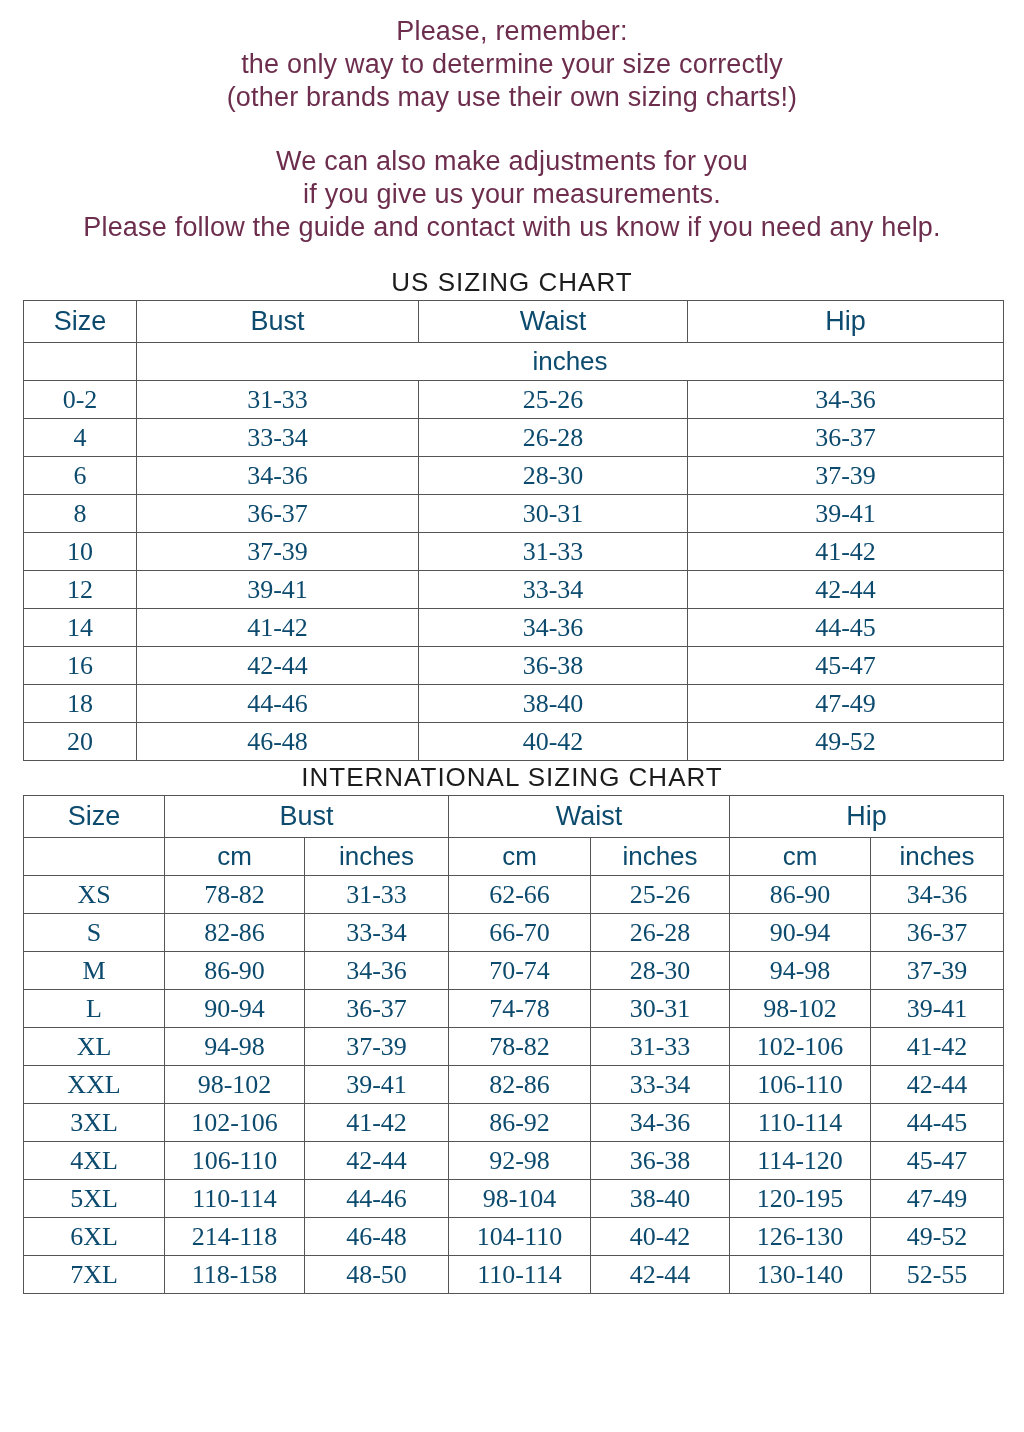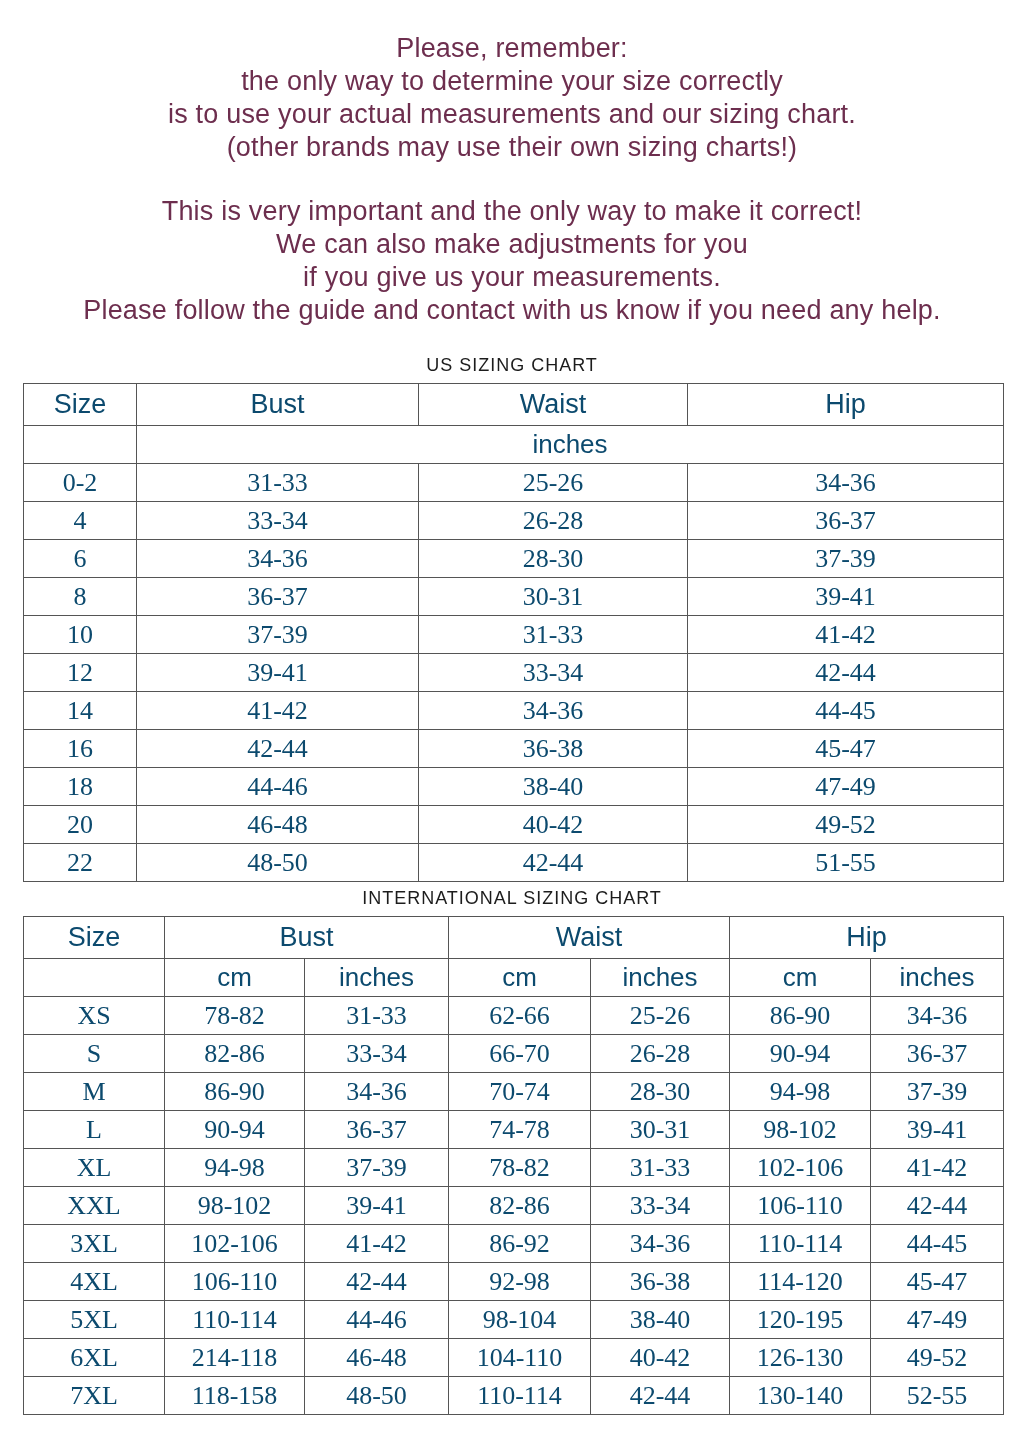--- a/index.html
+++ b/index.html
@@ -3,28 +3,28 @@
 <meta charset="utf-8">
 <style>
   * { margin:0; padding:0; box-sizing:border-box; }
   html,body { background:#ffffff; }
   body {
     width:1024px; height:1432px;
     font-family:"Liberation Sans", sans-serif;
     color:#1c1c1c;
     overflow:hidden;
   }
-  .intro { padding-top:32px; text-align:center; color:#6d2e4e; }
+  .intro { padding-top:15px; text-align:center; color:#6d2e4e; }
   .intro .iline {
     font-size:27px; line-height:33px; font-weight:300;
     white-space:nowrap; letter-spacing:0.2px;
   }
   .intro .p2 { margin-top:31px; }
   .section-title {
-    text-align:center; font-size:18px; line-height:32px;
+    text-align:center; font-size:26px; line-height:32px;
     letter-spacing:1px; color:#1c1c1c; font-weight:400;
   }
   .t-us { margin-top:22px; }
   .t-intl { }
   table {
     border-collapse:collapse; table-layout:fixed;
     margin-left:23px; width:980px;
     font-size:26px; color:#0c4a6e;
   }
   th, td {
@@ -39,25 +39,23 @@
   tbody tr { height:38px;font-family:Liberation Serif, serif; }
   .mt2 { margin-top:2px; }
 </style>
 </head>
 <body>
 
 <div class="intro">
   <div>
     <div class="iline">Please, remember:</div>
     <div class="iline">the only way to determine your size correctly</div>
-    <div class="iline">is to use your actual measurements and our sizing chart.</div>
     <div class="iline">(other brands may use their own sizing charts!)</div>
   </div>
   <div class="p2">
-    <div class="iline">This is very important and the only way to make it correct!</div>
     <div class="iline">We can also make adjustments for you</div>
     <div class="iline">if you give us your measurements.</div>
     <div class="iline">Please follow the guide and contact with us know if you need any help.</div>
   </div>
 </div>
 
 <div class="section-title t-us">US SIZING CHART</div>
 
 <table class="mt2">
   <colgroup>
@@ -131,26 +129,20 @@
         <td>18</td>
         <td>44-46</td>
         <td>38-40</td>
         <td>47-49</td>
       </tr>
       <tr>
         <td>20</td>
         <td>46-48</td>
         <td>40-42</td>
         <td>49-52</td>
-      </tr>
-      <tr>
-        <td>22</td>
-        <td>48-50</td>
-        <td>42-44</td>
-        <td>51-55</td>
       </tr>
     </tbody>
 </table>
 
 <div class="section-title t-intl">INTERNATIONAL SIZING CHART</div>
 
 <table class="mt2">
   <colgroup>
     <col style="width:141px">
     <col style="width:140px">

